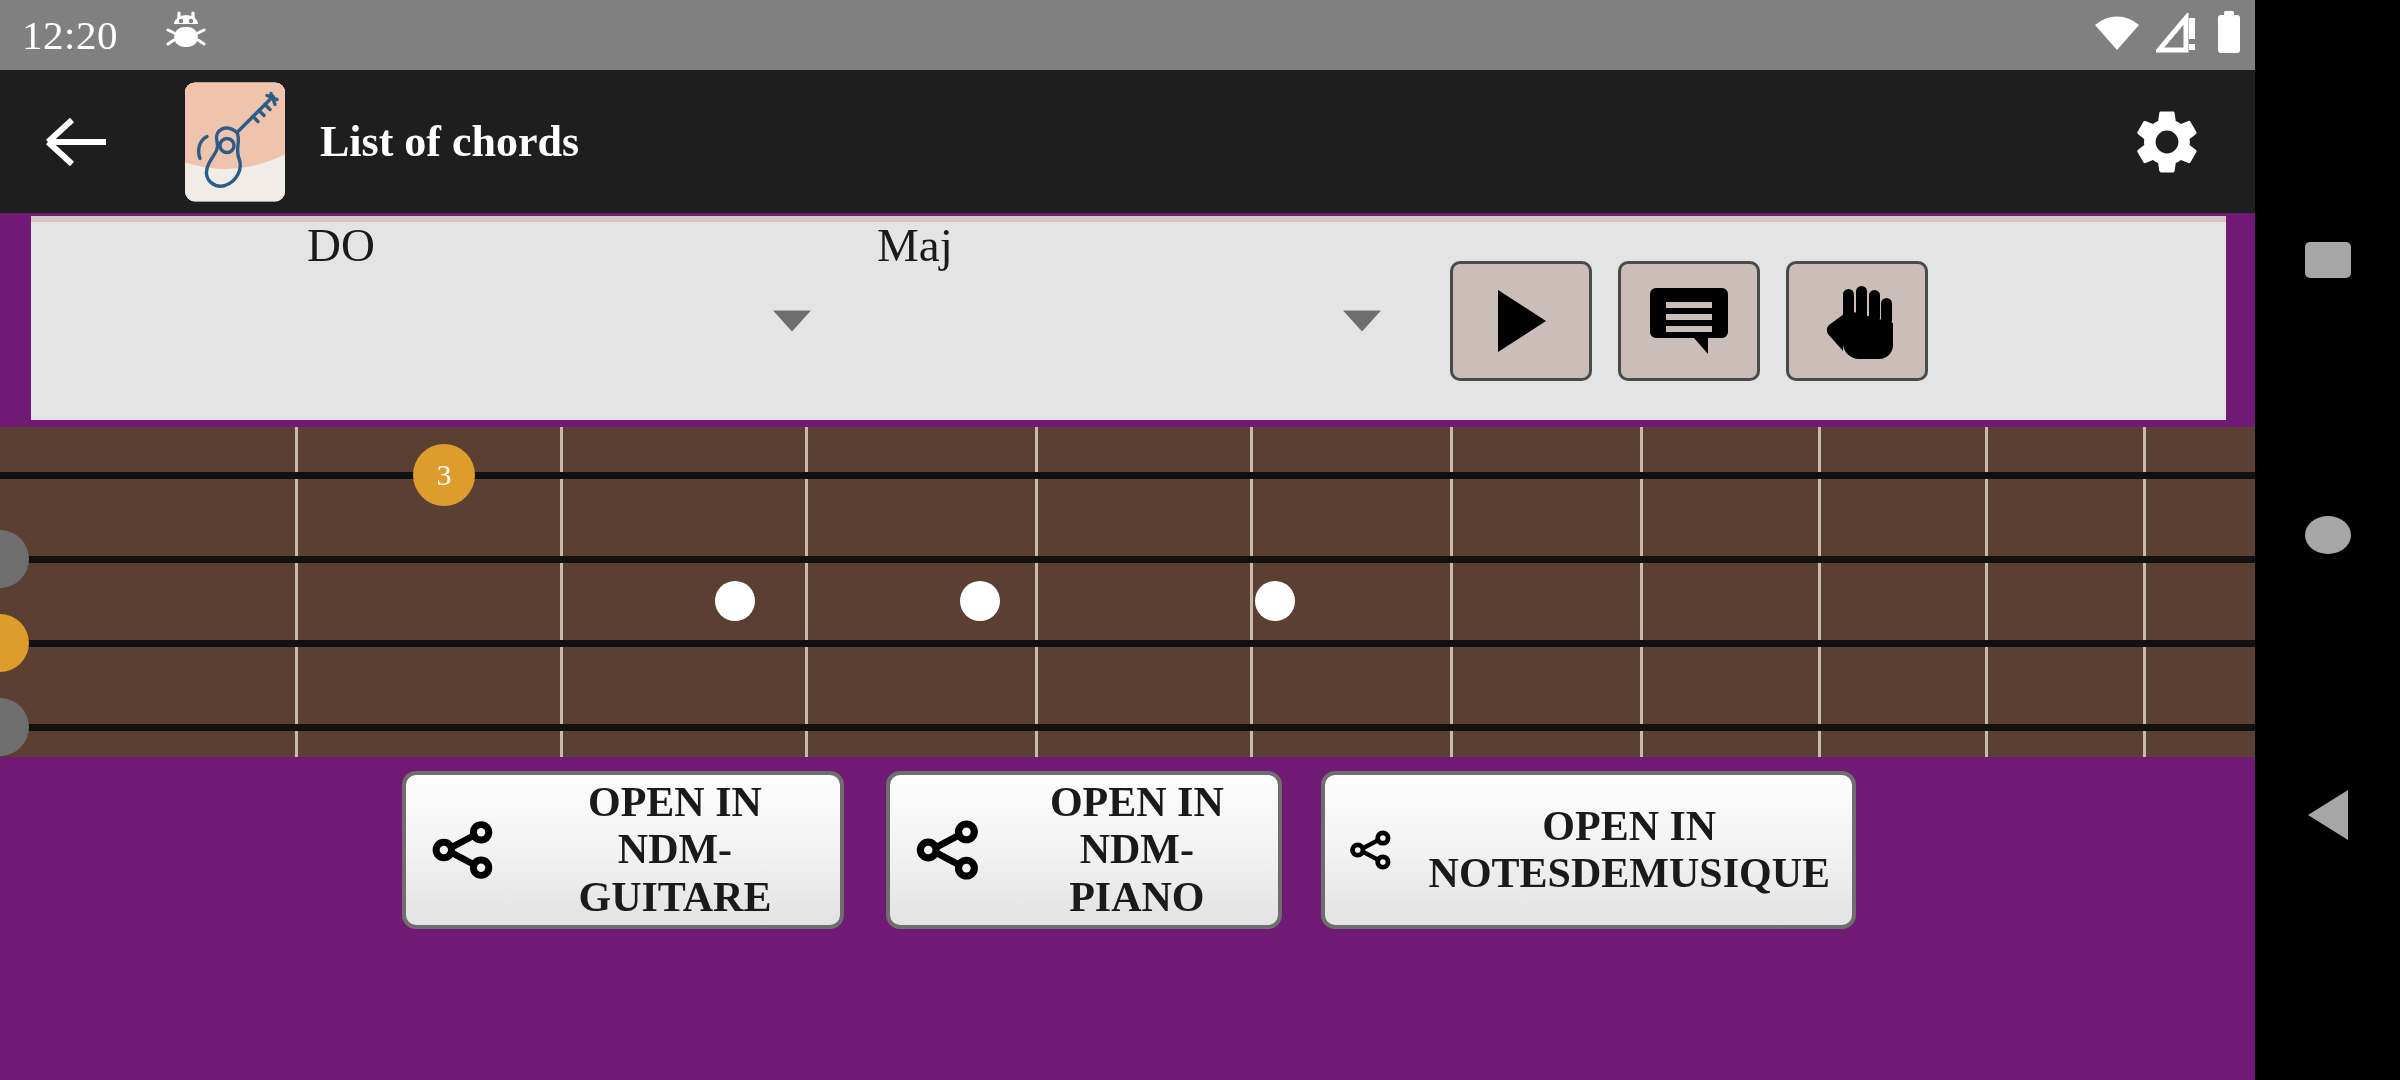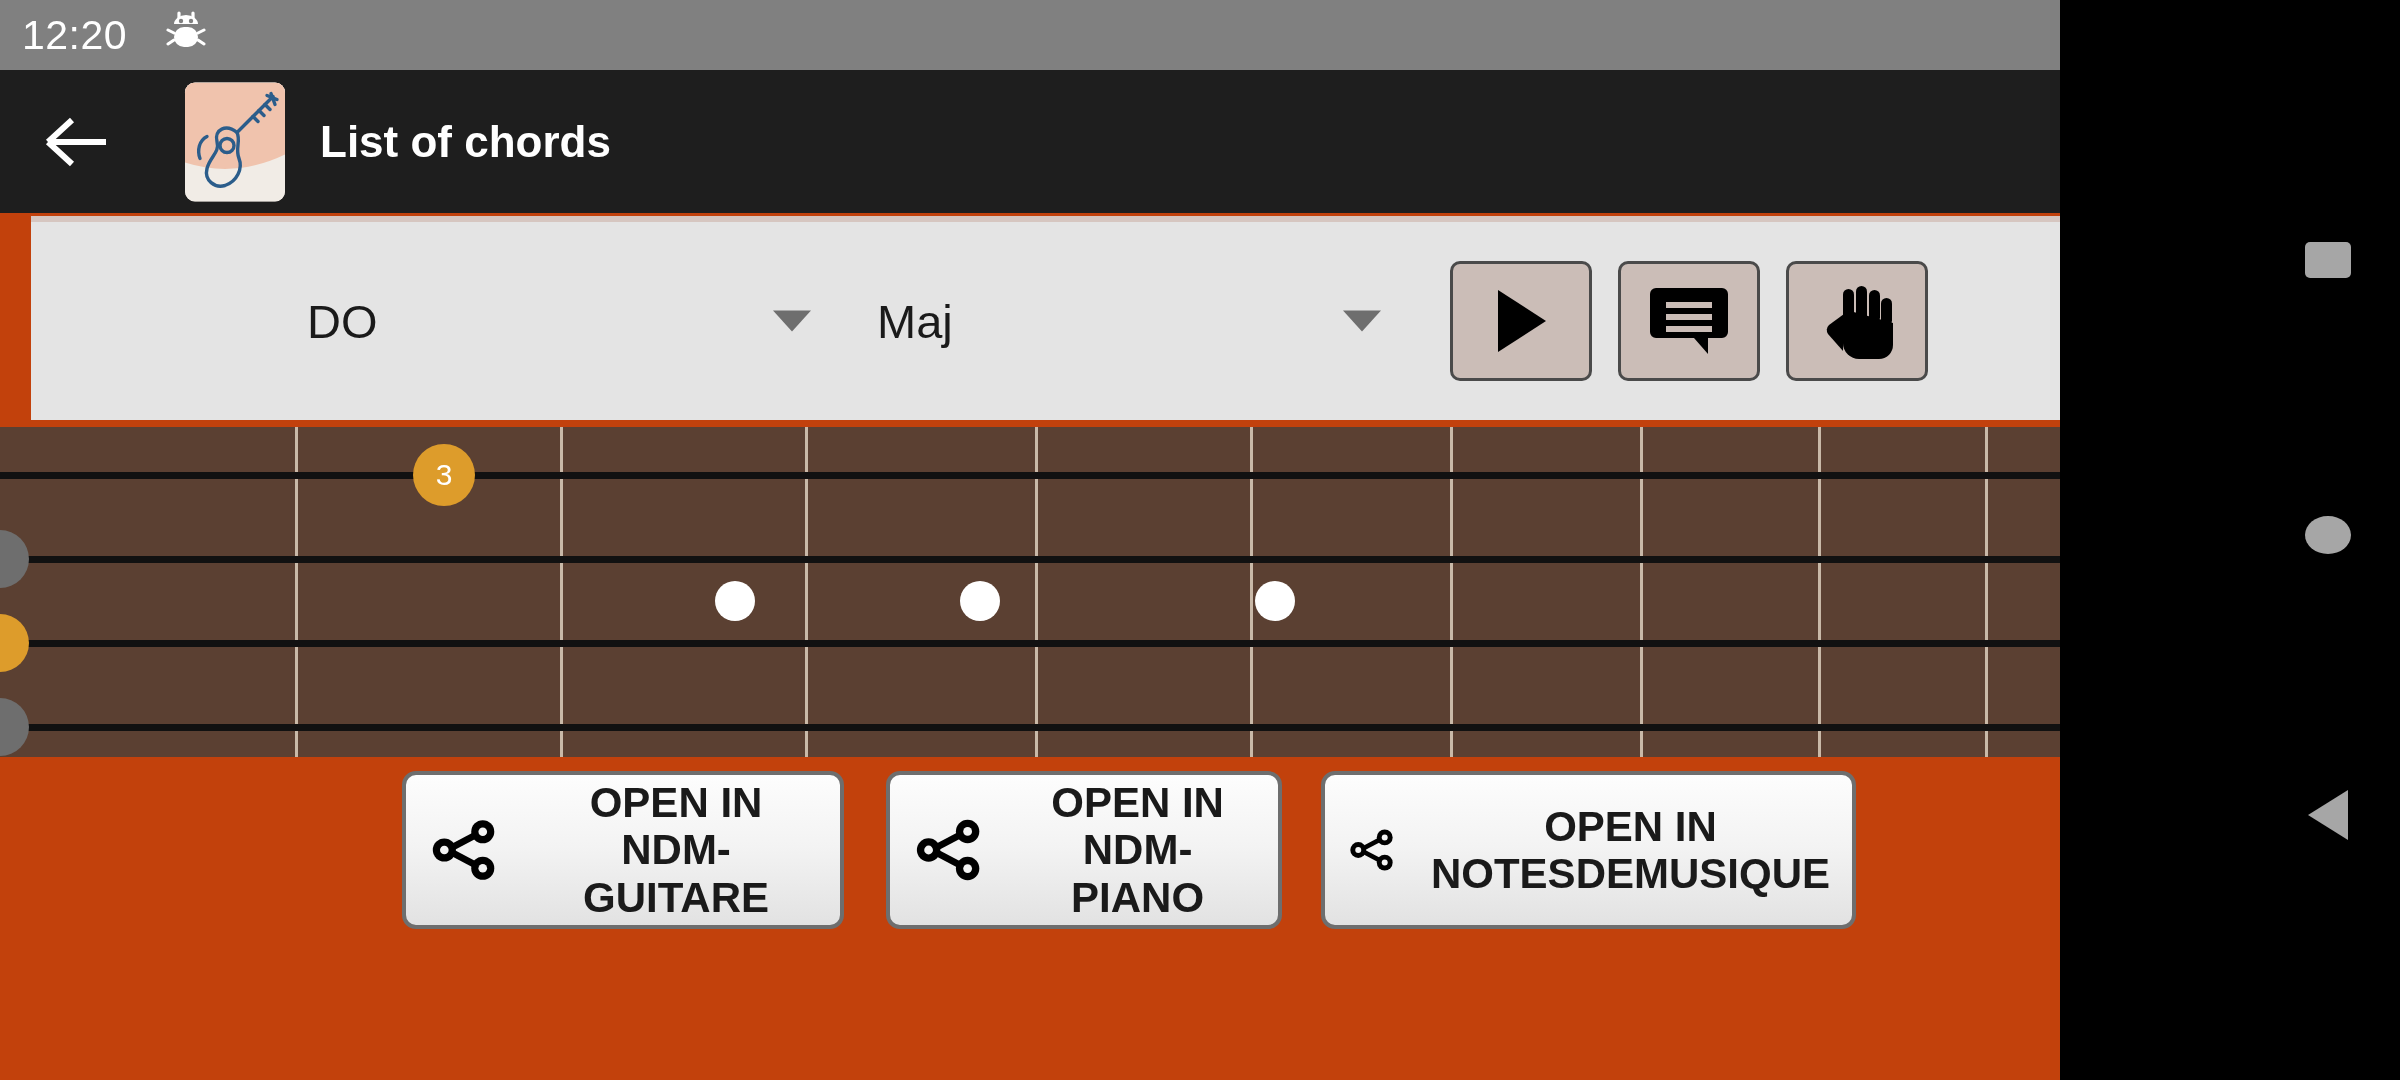--- a/index.html
+++ b/index.html
@@ -19,24 +19,25 @@
     position: relative;
     width: 2400px;
     height: 1080px;
     background: #000000;
   }
 
   
   #phone {
     position: absolute;
     left: 0; top: 0;
-    width: 2060px;
+    width: 2255px;
     height: 1080px;
-    background: #c2410c;
+    background: #701a75;
     overflow: hidden;
+    font-family: Liberation Serif, serif;
   }
 
   
   #statusbar {
     position: absolute;
     left: 0; top: 0;
     width: 2255px;
     height: 70px;
     background: #808080;
   }
@@ -116,21 +117,21 @@
     height: 204px;
     background: #e4e4e4;
     border-top: 6px solid #d6c6c0;
     box-sizing: border-box;
   }
   .dropdown {
     position: absolute;
     top: 0;
     height: 100%;
     display: flex;
-    align-items: center;
+    align-items: flex-start;
     cursor: pointer;
   }
   #dropdown-note  { left: 276px; width: 520px; }
   #dropdown-type  { left: 838px; width: 520px; margin-left: 8px; }
   .dropdown-value {
     color: #1a1a1a;
     font-size: 47px;
     line-height: 1;
     white-space: nowrap;
   }

